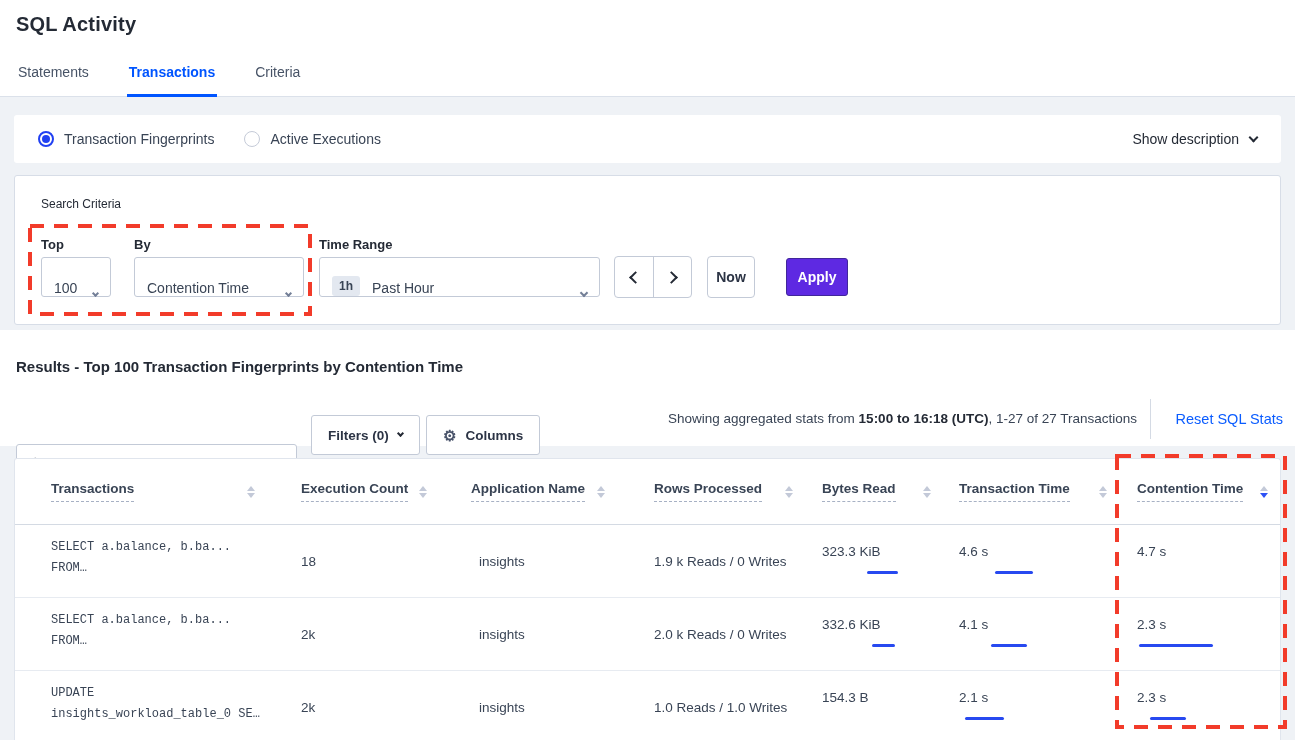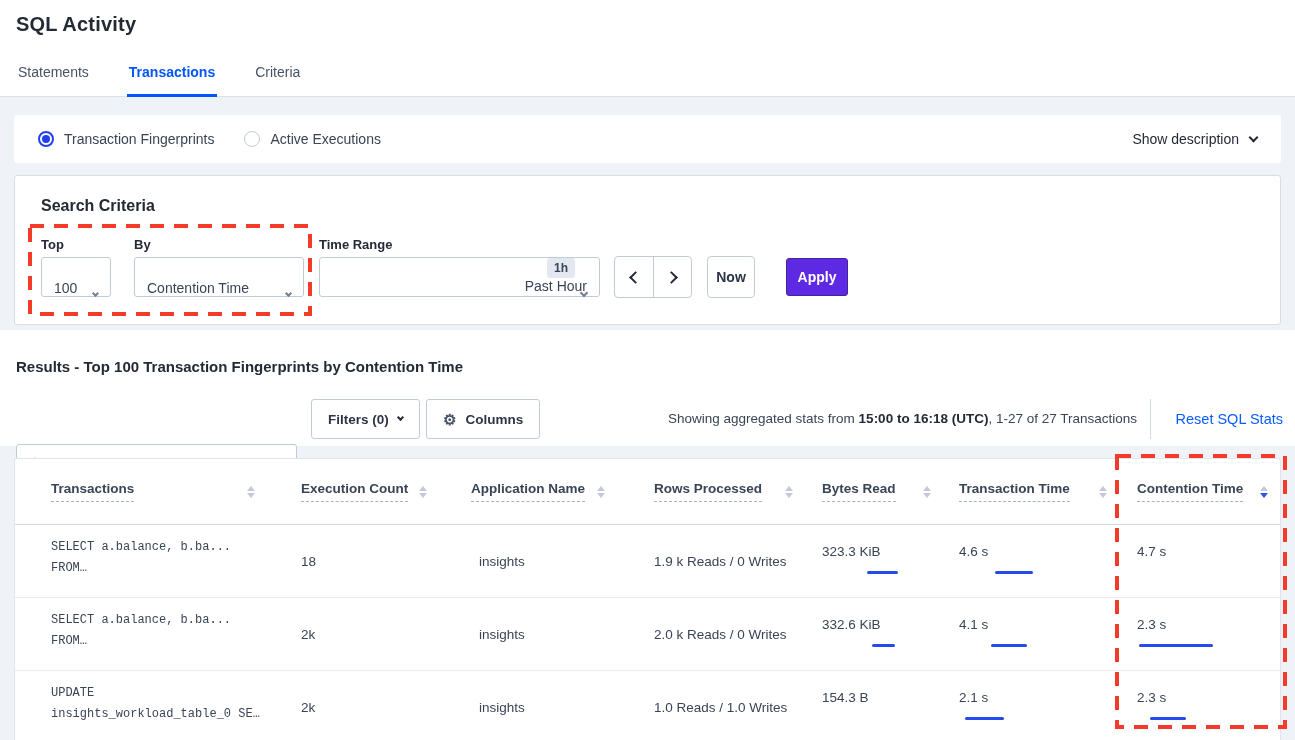--- a/index.html
+++ b/index.html
@@ -29,40 +29,40 @@
   .radio-circle.off { border:1px solid #c5cbd8; }
   .show-desc { position:absolute; right:24px; top:0; height:100%; display:flex; align-items:center; gap:11px; font-size:14px; color:#242a35; cursor:pointer; }
 
   
   .chev { display:inline-block; width:7px; height:7px; border-right:2px solid #242a35; border-bottom:2px solid #242a35; transform:rotate(45deg); margin-top:-4px; }
   .chev.gray { border-color:#737f97; width:6px; height:6px; }
   .chev.small { width:5px; height:5px; }
 
   
   .search-card { position:absolute; top:175px; left:14px; right:14px; height:150px; background:#fff; border:1px solid #d7dde7; border-radius:3px; }
-  .sc-title { position:absolute; left:26px; top:21px; font-size:16px; font-weight:bold; color:#242a35; }
+  .sc-title { position:absolute; left:26px; top:21px; font-size:12px; font-weight:normal; color:#242a35; }
   .field-label { position:absolute; top:61px; font-size:13px; font-weight:bold; color:#242a35; }
   .select { position:absolute; top:81px; height:40px; background:#fff; border:1px solid #c3cad7; border-radius:3px; display:flex; align-items:flex-end; padding:0 12px; font-size:14px; color:#394455; cursor:pointer; }
   .select .val { flex:1; }
   .badge { background:#e3e8f0; border-radius:3px; font-size:12px; font-weight:bold; padding:3px 7px; color:#394455; margin-right:12px; }
   .pager { position:absolute; left:599px; top:80px; height:42px; display:flex; border:1px solid #c3cad7; border-radius:4px; background:#fff; overflow:hidden; }
   .pager-btn { width:38px; display:flex; align-items:center; justify-content:center; cursor:pointer; }
   .pager-btn + .pager-btn { border-left:1px solid #c3cad7; }
   .chev-l { width:9px; height:9px; border-left:2.5px solid #242a35; border-bottom:2.5px solid #242a35; transform:rotate(45deg); margin-left:3px; }
   .chev-r { width:9px; height:9px; border-left:2.5px solid #242a35; border-bottom:2.5px solid #242a35; transform:rotate(225deg); margin-right:3px; }
   .now-btn { position:absolute; left:692px; top:80px; width:48px; height:42px; border:1px solid #c3cad7; border-radius:4px; background:#fff; display:flex; align-items:center; justify-content:center; font-size:14px; font-weight:bold; color:#2c3445; cursor:pointer; }
   .apply-btn { position:absolute; left:771px; top:82px; width:62px; height:38px; background:#5e29e2; border:1px solid #41269b; border-radius:3px; display:flex; align-items:center; justify-content:center; font-size:14px; font-weight:bold; color:#fff; cursor:pointer; }
 
   
   .results-band { position:absolute; top:330px; left:0; width:100%; height:116px; background:#fff; }
   .results-heading { position:absolute; left:16px; top:28px; font-size:15px; font-weight:bold; color:#242a35; }
   .search-box { position:absolute; left:16px; top:69px; width:281px; height:40px; border:1px solid #c3cad7; border-radius:3px; background:#fff; display:flex; align-items:center; padding:0 12px; gap:9px;margin-top:45px; }
   .search-box input { border:none; outline:none; flex:1; font-size:14px; color:#394455; font-family:"Liberation Sans",sans-serif; }
   .search-box input::placeholder { color:#9aa3b7; }
-  .tool-btn { position:absolute; top:69px; height:40px; border:1px solid #c3cad7; border-radius:3px; background:#fff; display:flex; align-items:center; gap:9px; padding:0 16px; font-size:13.5px; font-weight:bold; color:#2c3445; cursor:pointer; }
+  .tool-btn { position:absolute; top:85px; height:40px; border:1px solid #c3cad7; border-radius:3px; background:#fff; display:flex; align-items:center; gap:9px; padding:0 16px; font-size:13.5px; font-weight:bold; color:#2c3445; cursor:pointer; }
   .filters-btn { left:311px; }
   .columns-btn { left:426px; }
   .gear { font-size:15px; color:#49536a; line-height:1; }
   .stats-line { position:absolute; top:81px; right:158px; font-size:13.5px; color:#394455; white-space:nowrap; }
   .stats-line b { color:#242a35; }
   .vdivider { position:absolute; top:69px; right:144px; width:1px; height:40px; background:#d4dae4; }
   .reset-link { position:absolute; top:69px; right:12px; height:40px; display:flex; align-items:center; font-size:14.5px; color:#0a5cff; cursor:pointer; }
 
   
   .table-card { position:absolute; top:458px; left:14px; right:14px; bottom:0; background:#fff; border:1px solid #e0e5ed; border-bottom:none; border-radius:3px 3px 0 0; overflow:hidden; }
@@ -131,21 +131,21 @@
     <span class="chev gray small"></span>
   </div>
 
   <div class="field-label" style="left:119px;">By</div>
   <div class="select" style="left:119px; width:170px;">
     <span class="val">Contention Time</span>
     <span class="chev gray small"></span>
   </div>
 
   <div class="field-label" style="left:304px;text-align:right;">Time Range</div>
-  <div class="select" style="left:304px; width:281px;flex-direction:column;">
+  <div class="select" style="left:304px; width:281px;">
     <span class="badge">1h</span>
     <span class="val">Past Hour</span>
     <span class="chev gray"></span>
   </div>
 
   <div class="pager">
     <div class="pager-btn">
         <span class="chev-l"></span>
       </div>
     <div class="pager-btn">

